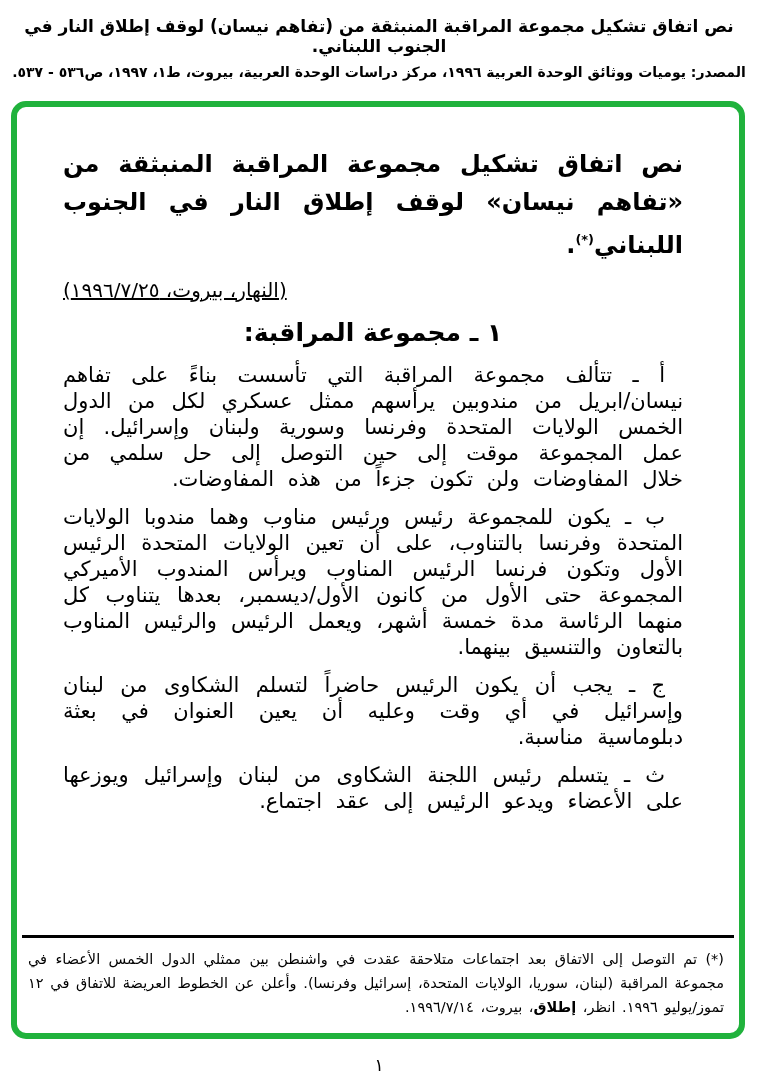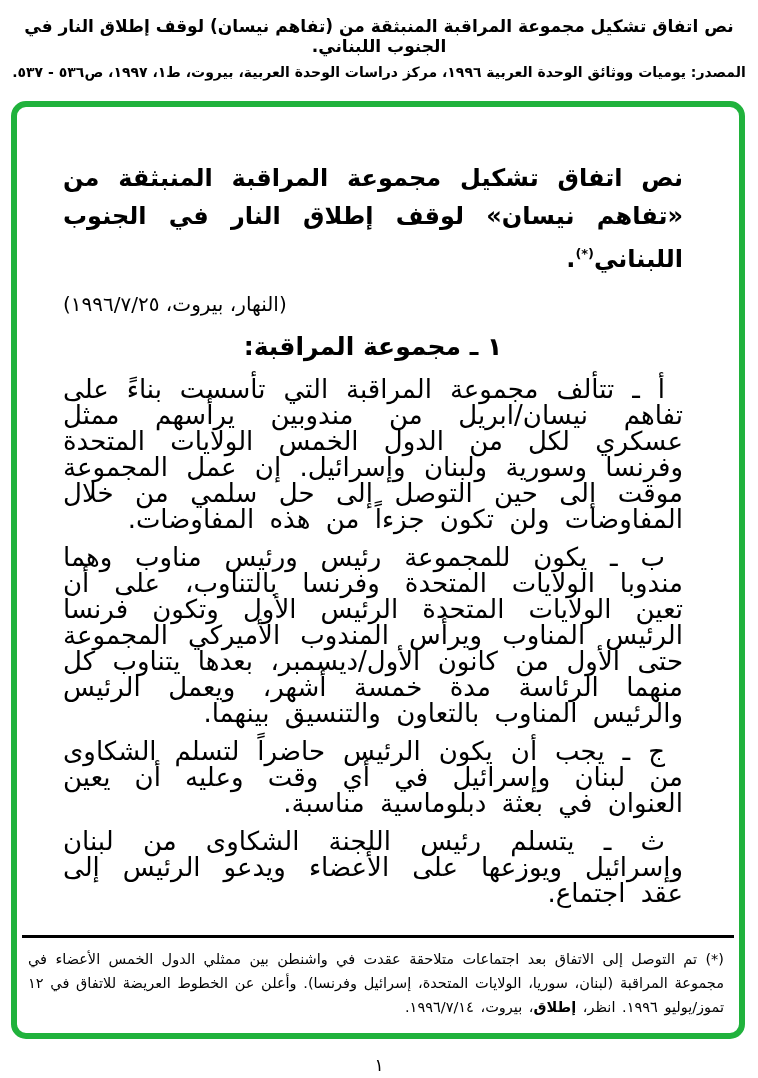--- a/index.html
+++ b/index.html
@@ -39,50 +39,51 @@
     width: 734px;
     height: 938px;
     box-sizing: border-box;
     border: 6px solid var(--accent-green, #20b23c);
     border-radius: 15px;
     background: #ffffff;
   }
   .content {
     position: absolute;
     top: 0; left: 0; right: 0; bottom: 0;
-    padding: 52px 56px 0 46px;
+    padding: 38px 56px 0 46px;
     box-sizing: border-box;
   }
   .doc-title {
     margin: 0;
     font-size: 24px;
     font-weight: 700;
     line-height: 38px;
     text-align: justify;
   }
   .fn-mark {
     font-size: 13px;
     font-weight: 700;
   }
   .byline {
     margin-top: 12px;
     font-size: 20px;
     text-align: left;
     line-height: 28px;
+    text-decoration: underline;
   }
   .section-heading {
     margin: 14px 0 14px 0;
     font-size: 25px;
     font-weight: 700;
     text-align: center;
     line-height: 30px;
   }
   .body-para {
     margin: 0 0 12px 0;
-    font-size: 26px;
+    font-size: 21px;
     line-height: 26px;
     text-align: justify;
     text-indent: 18px;
     word-spacing: 7px;
   }
   .footnote-area {
     position: absolute;
     left: 5px;
     right: 5px;
     bottom: 14px;

